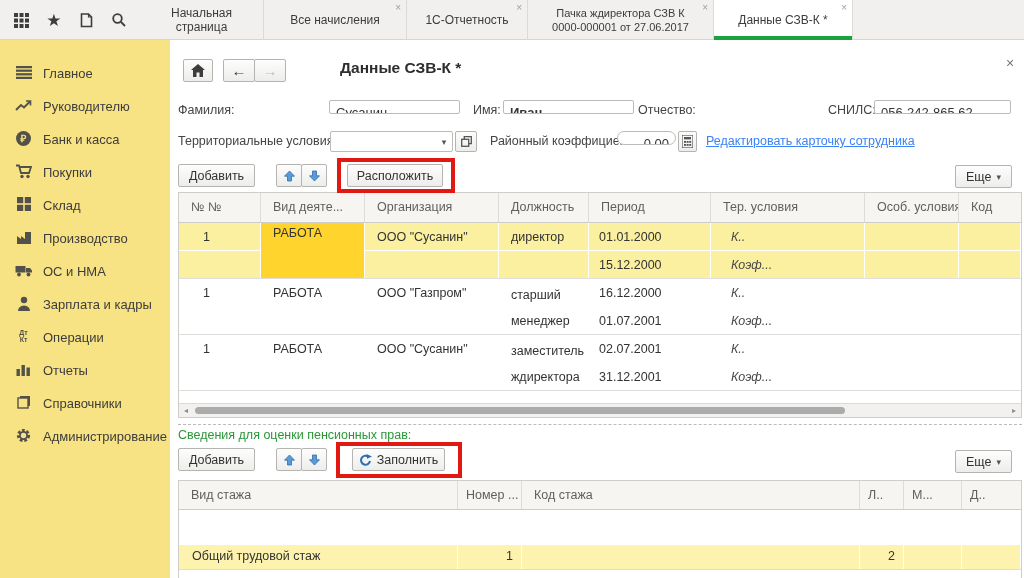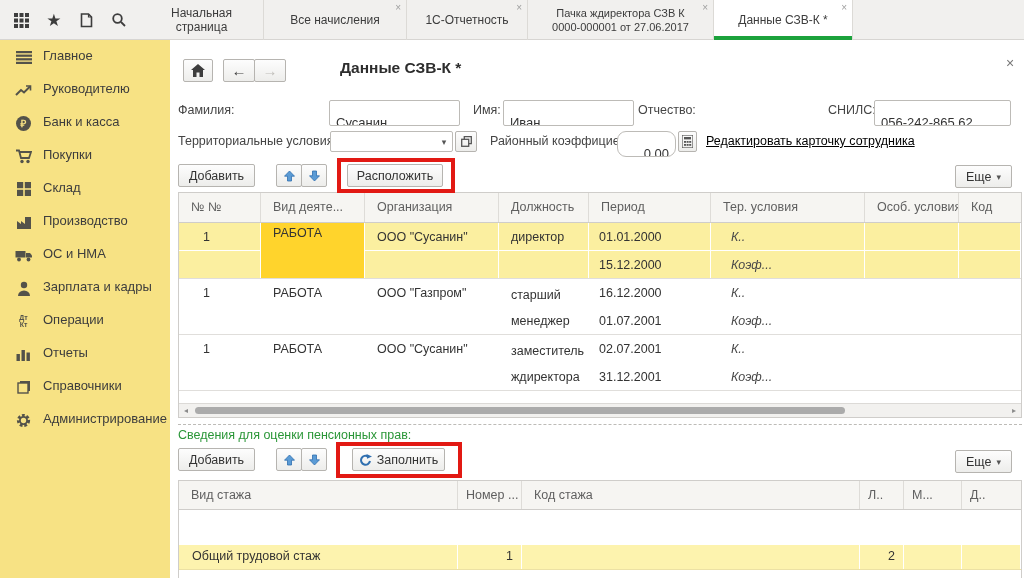--- a/index.html
+++ b/index.html
@@ -15,36 +15,36 @@
   .tab{position:relative;box-sizing:border-box;border-right:1px solid #dcdad6;display:flex;
        flex-direction:column;align-items:center;justify-content:center;text-align:center;
        color:#3c3c3c;font-size:12px;padding:0 12px;line-height:14px;}
   .tab .x{position:absolute;top:3px;right:5px;font-size:10px;color:#a0a0a0;line-height:10px;}
   .tab.active{background:#fff;border-right:1px solid #dcdad6;}
   .greenbar{position:absolute;left:0;right:0;bottom:0;height:4px;background:#1ca23c;}
   .tab .l2{font-size:11px;}
   
   .sidebar{position:absolute;left:0;top:40px;width:170px;height:538px;background:#f7e284;
            box-sizing:border-box;padding-top:8px;}
-  .sitem{height:33px;display:flex;align-items:flex-start;padding-left:13px;color:#3d3d3d;font-size:13px;}
+  .sitem{height:33px;display:flex;align-items:flex-end;padding-left:13px;color:#3d3d3d;font-size:13px;}
   .sicon{width:21px;height:18px;margin-right:9px;display:flex;align-items:center;justify-content:center;flex:none;}
   .sicon svg{display:block;}
   .opicon{font-size:7px;font-weight:bold;line-height:7px;color:#53524a;text-align:center;}
   
   .main{position:absolute;left:170px;top:40px;width:854px;height:538px;background:#fff;}
   .lbl{position:absolute;line-height:21px;color:#444;font-size:12.5px;white-space:nowrap;}
   .input{position:absolute;box-sizing:border-box;height:14px;background:#fff;border:1px solid #bdbbb7;
-         border-radius:2px;padding:12px 6px;line-height:19px;font-size:13px;white-space:nowrap;overflow:hidden;}
+         border-radius:2px;padding:2px 6px;line-height:19px;font-size:13px;white-space:nowrap;overflow:hidden;}
   .btn{position:absolute;box-sizing:border-box;height:23px;background:linear-gradient(#fdfdfd,#ededeb);
        border:1px solid #b6b4b0;border-radius:2px;font-size:12.5px;color:#333;
        display:flex;align-items:center;justify-content:center;gap:5px;white-space:nowrap;}
   .navbtn{width:32px;}
   .title{position:absolute;font-size:15.5px;font-weight:bold;color:#2d2d2d;white-space:nowrap;}
   .closex{position:absolute;color:#777;font-size:14px;line-height:14px;}
-  .link{position:absolute;color:#000000;text-decoration:underline;font-size:12.5px;line-height:21px;white-space:nowrap;}
+  .link{position:absolute;color:#3b82f6;text-decoration:underline;font-size:12.5px;line-height:21px;white-space:nowrap;}
   .combo{position:absolute;box-sizing:border-box;height:21px;background:#fff;border:1px solid #bdbbb7;
          border-radius:2px;display:flex;align-items:center;}
   .combo .val{flex:1;padding:0 6px;}
   .combo .dd{width:16px;text-align:center;color:#555;font-size:9px;}
   .redbox{position:absolute;border:4px solid #e21913;box-sizing:border-box;z-index:6;pointer-events:none;}
   .dashed{position:absolute;border-top:1px dashed #bdbbb7;height:0;}
   .greenlbl{position:absolute;color:#2a9637;font-size:12.5px;white-space:nowrap;}
   
   .tbl{position:absolute;box-sizing:border-box;border:1px solid #cfcdca;background:#fff;overflow:hidden;}
   .thead{display:grid;border-bottom:1px solid #cfcdca;background:#f6f5f2;}
@@ -252,21 +252,21 @@
       <span style="color:#3d3d3d;font-size:15px;">←</span>
     </div>
     <div class="btn navbtn" style="left:84px;top:19px;">
       <span style="color:#c0beba;font-size:15px;">→</span>
     </div>
     <div class="title" style="left:170px;top:19px;">Данные СЗВ-К *</div>
 
     <div class="lbl" style="left:8px;top:60px;">Фамилия:</div>
     <div class="input" style="left:159px;top:60px;width:131px;">Сусанин</div>
     <div class="lbl" style="left:303px;top:60px;">Имя:</div>
-    <div class="input" style="left:333px;top:60px;width:131px;">Иван</div>
+    <div class="input" style="left:333px;top:60px;width:131px;font-weight:bold;">Иван</div>
     <div class="lbl" style="left:468px;top:60px;">Отчество:</div>
     <div class="lbl" style="left:658px;top:60px;">СНИЛС:</div>
     <div class="input" style="left:704px;top:60px;width:137px;">056-242-865 62</div>
 
     <div class="lbl" style="left:8px;top:91px;">Территориальные условия:</div>
     <div class="combo" style="left:160px;top:91px;width:123px;">
       <span class="val"></span>
       <span class="dd">▾</span>
     </div>
     <div class="btn" style="left:285px;top:91px;width:22px;height:21px;">

